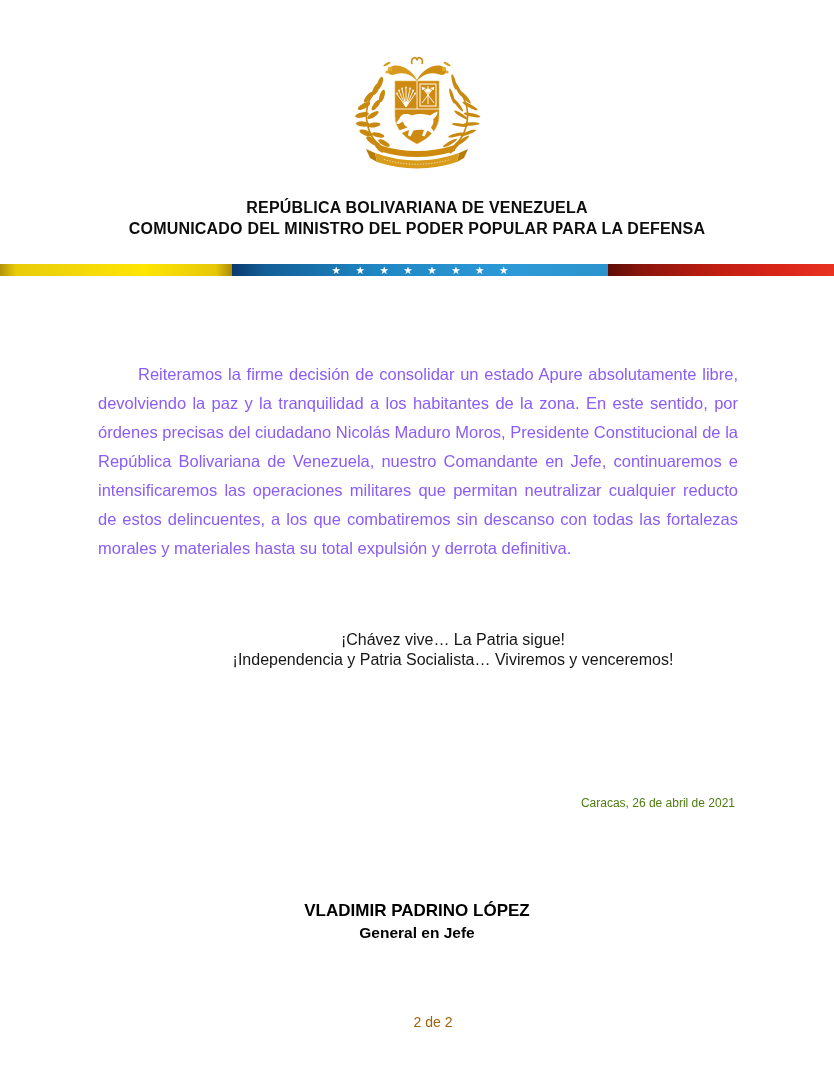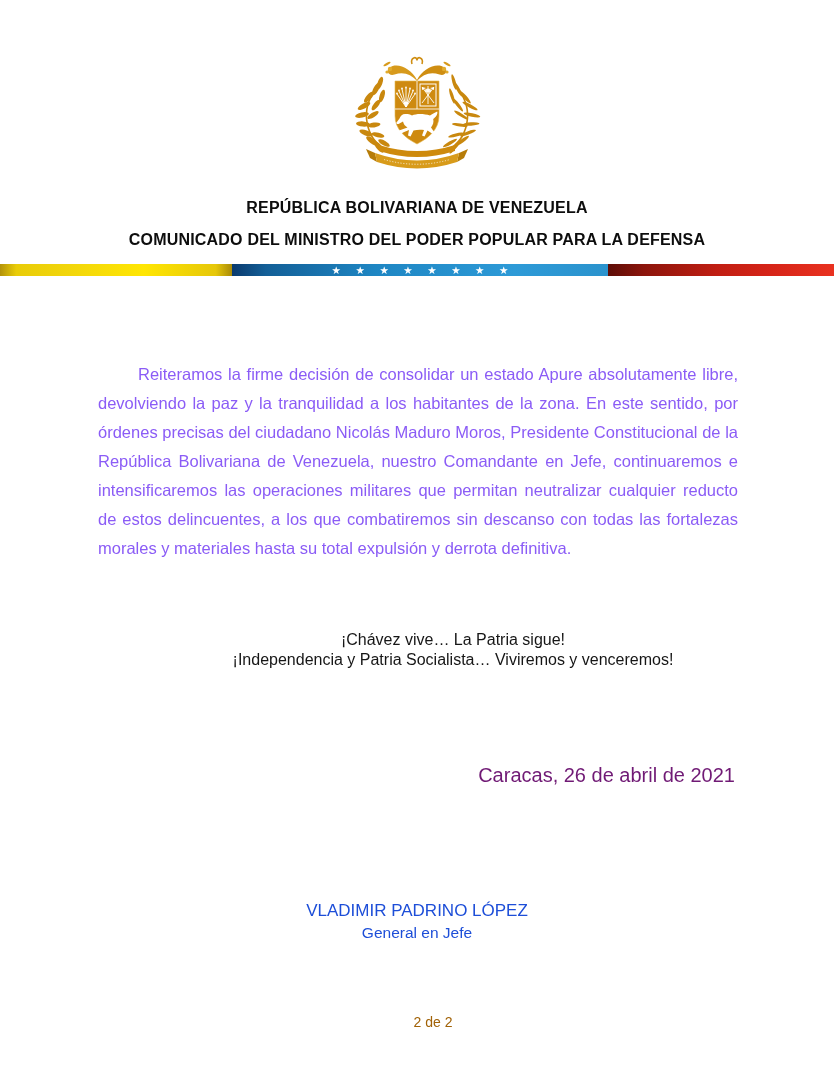--- a/index.html
+++ b/index.html
@@ -10,21 +10,21 @@
   }
 
   
   .emblem { position:absolute; top:54px; left:351px; width:132px; height:128px; }
   .emblem svg { width:100%; height:100%; display:block; }
 
   
   .title { position:absolute; left:0; width:100%; text-align:center;
            font-weight:bold; font-size:16px; color:#0d0d0d; letter-spacing:.2px; }
   .t1 { top:199px; }
-  .t2 { top:231px; }
+  .t2 { top:220px; }
 
   
   .flag-band { position:absolute; top:264px; left:0; width:834px; height:12px; display:flex; }
   .seg { height:100%; }
   .seg-yellow { width:232px;
     background:linear-gradient(90deg,#b3920a 0%,#e9cc08 7%,var(--flag-yellow,#F2D60B) 30%,#ffe603 62%,#e6c709 93%,#a98a07 100%); }
   .seg-blue { width:376px; position:relative; display:flex; align-items:center; justify-content:center;
     background:linear-gradient(90deg,#0a3a6d 0%,#135f97 9%,var(--flag-blue,#1E86C3) 38%,#2d9ad7 75%,#2b93cd 100%); }
   .seg-red { flex:1;
     background:linear-gradient(90deg,#5d0e07 0%,#8c150c 16%,#c01e12 48%,var(--flag-red,#D62418) 72%,#e93220 100%); }
@@ -33,24 +33,24 @@
 
   
   .body-text { position:absolute; top:360px; left:98px; width:640px; margin:0;
     font-size:16.5px; line-height:29px; text-align:justify; text-indent:40px; color:#8b5cf6; }
 
   
   .slogans { position:absolute; top:630px; left:0; width:100%; text-align:center;
     font-size:16px; line-height:19.5px; color:#161616;padding-left:36px; }
 
   
-  .dateline { position:absolute; top:764px; right:99px; font-size:20px; color:#701a75; }
+  .dateline { position:absolute; top:796px; right:99px; font-size:12px; color:#4d7c0f; }
 
   
-  .signature { position:absolute; top:901px; left:0; width:100%; text-align:center; font-weight:normal; color:#1d4ed8; }
+  .signature { position:absolute; top:901px; left:0; width:100%; text-align:center; font-weight:bold; color:#000000; }
   .sig-name { font-size:17px; }
   .sig-rank { font-size:15.5px; margin-top:3px;text-align:center; }
 
   
   .page-number { position:absolute; top:1014px; left:16px; width:100%; text-align:center;
     font-size:14px; color:#a16207; }
 </style>
 </head>
 <body>
 

